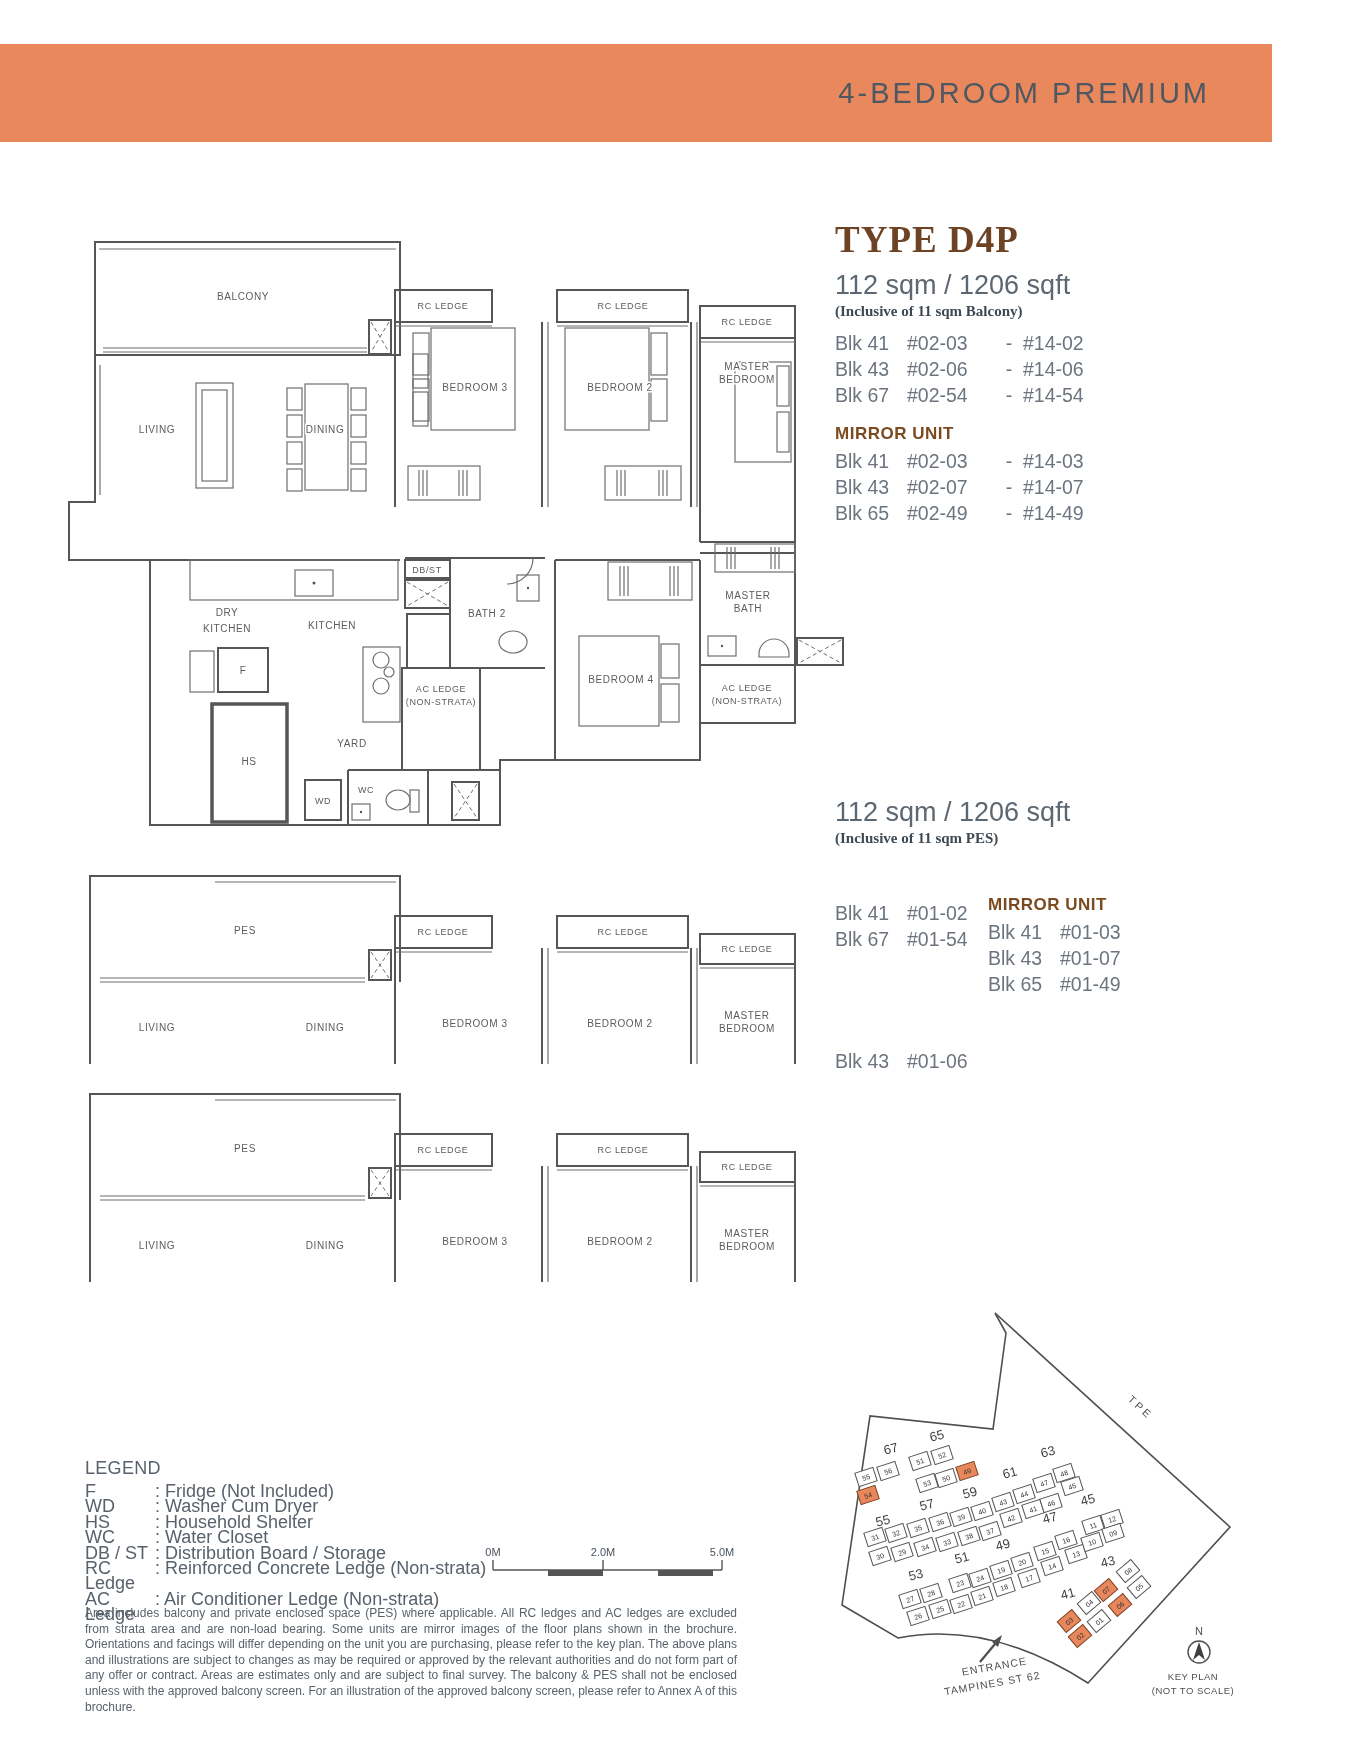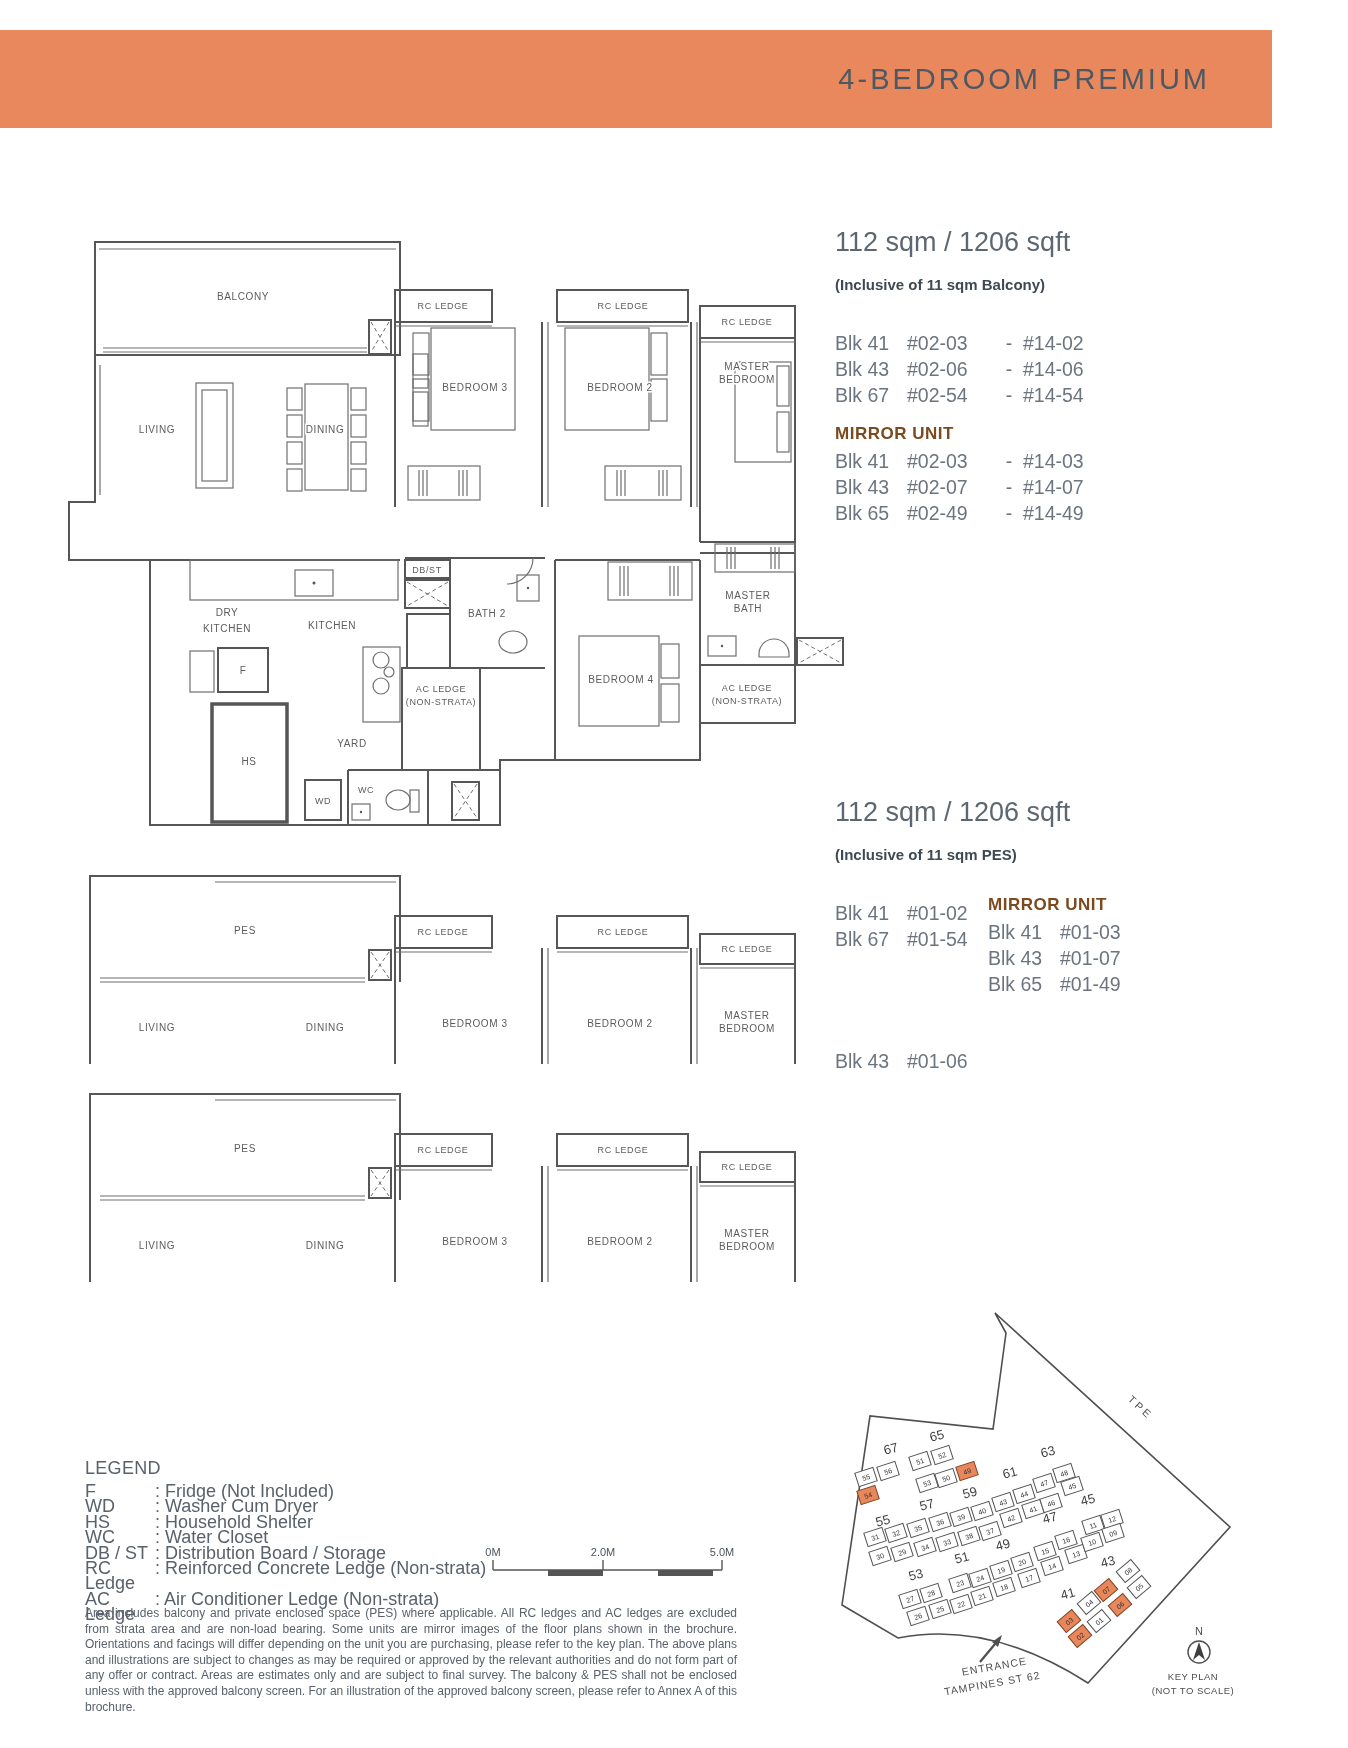--- a/index.html
+++ b/index.html
@@ -1,27 +1,27 @@
 <!DOCTYPE html>
 <html><head>
 <meta charset="utf-8">
 <style>
   html,body{margin:0;padding:0;background:#fff;}
   .page{position:relative;width:1348px;height:1748px;background:#ffffff;overflow:hidden;
         font-family:"Liberation Sans",sans-serif;}
   
-  .band{position:absolute;left:0;top:30px;width:1272px;height:98px;background:#E8885C;}
+  .band{position:absolute;left:0;top:44px;width:1272px;height:98px;background:#E8885C;}
   .band-title{position:absolute;right:62px;top:0;height:98px;line-height:98px;
         font-size:29px;letter-spacing:3px;color:#4d5862;}
   
   .typeblock{position:absolute;left:835px;}
   .type-name{font-family:"Liberation Serif",serif;font-weight:bold;font-size:37px;
         color:#6d4324;letter-spacing:1px;}
   .type-area{font-size:27px;color:#5d6771;margin-top:9px;}
-  .type-incl{font-size:15px;font-weight:bold;color:#3f4953;margin-top:18px;}
+  .type-incl{font-size:15px;font-weight:bold;color:#3f4953;margin-top:2px;font-family:Liberation Serif, serif;}
   .units{position:absolute;font-size:19.5px;color:#6c757f;}
   .unit-row{display:flex;height:26px;line-height:26px;justify-content:space-between;}
   .unit-row .blk{width:72px;}
   .unit-row .from{width:88px;}
   .unit-row .sep{width:28px;text-align:center;}
   .mirror-title{font-size:17px;font-weight:bold;color:#7b4a1e;letter-spacing:.5px;}
   
   .legend{position:absolute;left:85px;top:1458px;font-size:18px;color:#59626c;}
   .legend .lg-title{margin-bottom:5px;letter-spacing:.3px;}
   .lg-row{display:flex;line-height:15.4px;}
@@ -211,20 +211,21 @@
       <text class="lbl lbl-s" x="692" y="502">(NON-STRATA)</text>
       <text class="lbl" x="194" y="563">HS</text>
       <text class="lbl" x="297" y="545">YARD</text>
       <text class="lbl lbl-s" x="268" y="602">WD</text>
       <text class="lbl lbl-s" x="311" y="591">WC</text>
       <text class="lbl" x="188" y="472">F</text>
     </g>
   </svg>
 
   <div class="typeblock" style="top:218px">
+    <div class="type-name">TYPE D4P</div>
     <div class="type-area">112 sqm / 1206 sqft</div>
     <div class="type-incl">(Inclusive of 11 sqm Balcony)</div>
   </div>
   <div class="units" style="left:835px;top:330px">
     <div class="unit-row">
       <span class="blk">Blk 41</span>
       <span class="from">#02-03</span>
       <span class="sep">-</span>
       <span class="to">#14-02</span>
     </div>

